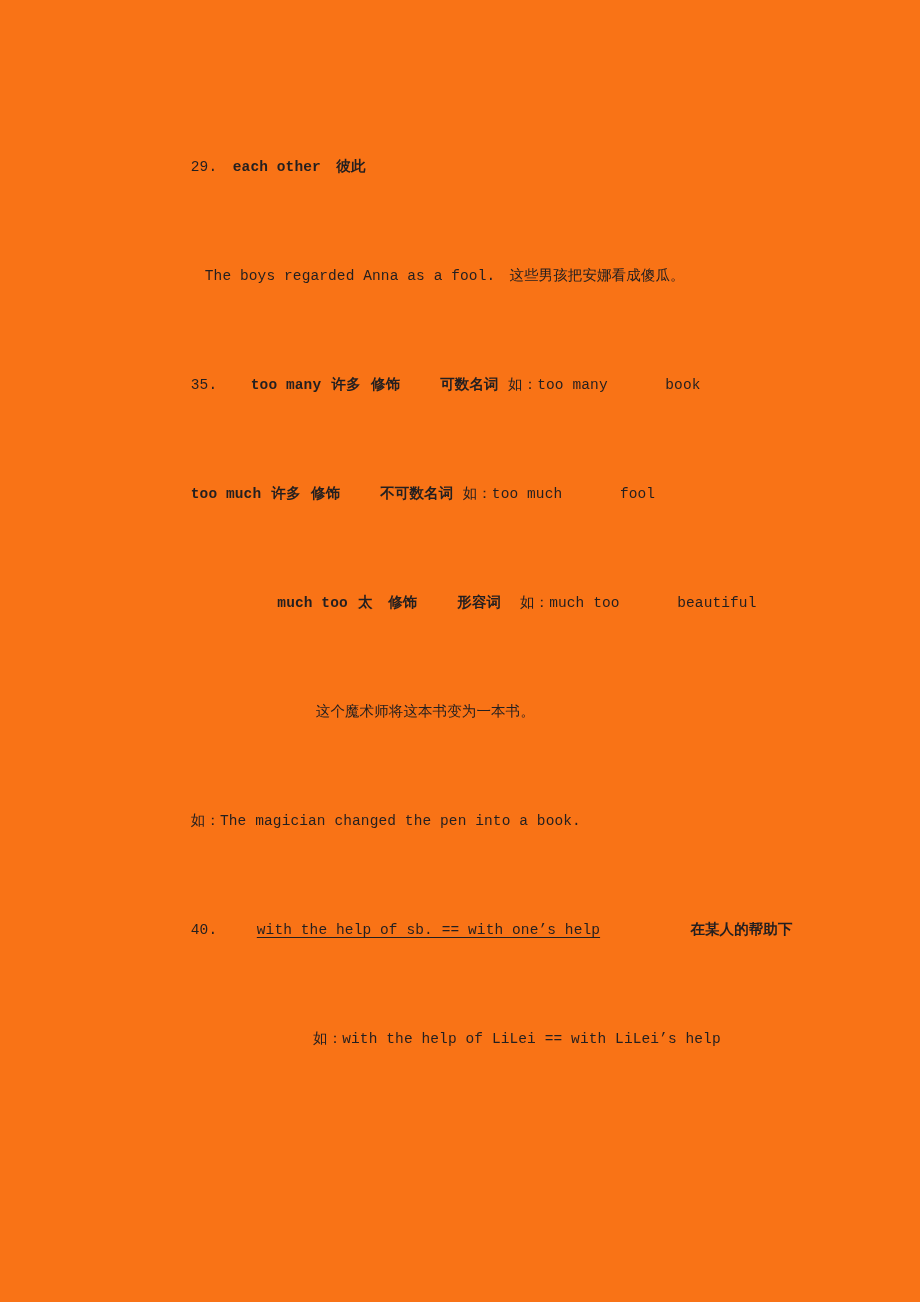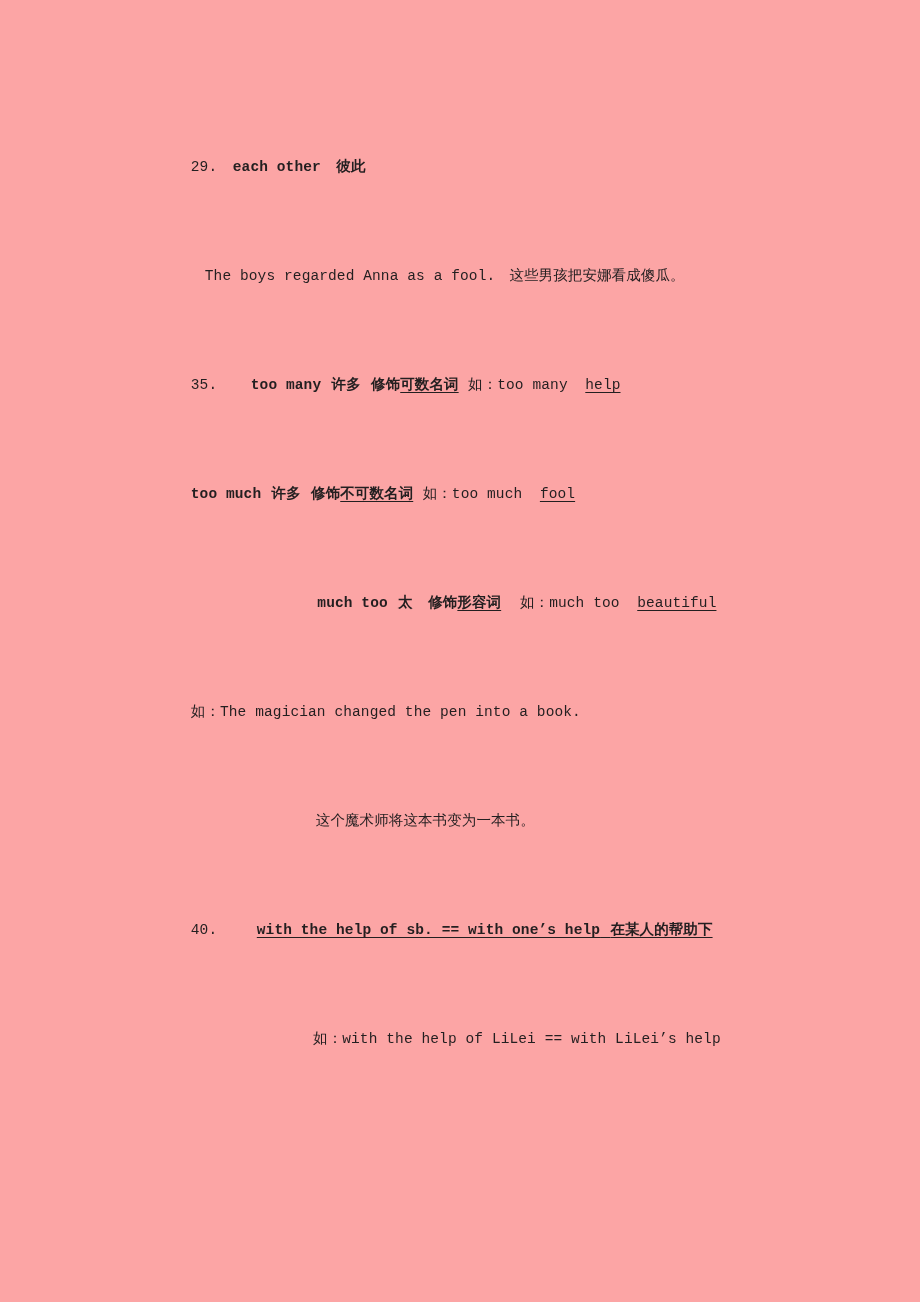--- a/index.html
+++ b/index.html
@@ -11,21 +11,21 @@
     width: 920px;
     height: 1302px;
     font-family: "Liberation Mono", "DejaVu Sans Mono", monospace;
     color: #231f20;
     overflow: hidden;
   }
   .page {
     position: relative;
     width: 920px;
     height: 1302px;
-    background: #fca5a5;
+    background: #f97316;
   }
   .content {
     position: absolute;
     left: 138px;
     top: 112px;
     width: 645px;
   }
 
   
   .line {
@@ -42,54 +42,54 @@
   .num {
     display: inline-block;
     width: 42px;
     font-weight: normal;
     font-size: 14.5px;
   }
   .num.gap { width: 60px; }
 
   
   .b    { font-weight: bold; }
-  .u    { text-decoration: underline; text-underline-offset: 3px; }
-  .bu   { font-weight: bold; text-decoration: underline; text-underline-offset: 3px; padding-left: 24px; }
+  .u    { text-underline-offset: 3px; padding-left: 40px; }
+  .bu   { font-weight: normal; text-decoration: underline; text-underline-offset: 3px; padding-left: 24px; }
   .cn   { font-family: "DejaVu Sans", "Liberation Sans", sans-serif; font-size: 14.5px; }
   .cnb  { font-family: "DejaVu Sans", "Liberation Sans", sans-serif; font-size: 14.5px; font-weight: bold; }
 </style>
 </head>
 <body>
 
 <div class="page">
   <div class="content">
 
     <div class="line">
       <span class="num">29.</span><span class="b">each other</span><span class="cnb">&nbsp;&nbsp; </span><span class="cnb">彼此</span>
     </div>
 
     <div class="line ind-s">
       <span>The boys regarded Anna as a fool.</span><span class="cn">&nbsp;&nbsp; </span><span class="cn">这些男孩把安娜看成傻瓜。</span>
     </div>
 
     <div class="line">
-      <span class="num gap">35.</span><span class="b">too many</span><span class="cnb">&nbsp; </span><span class="cnb">许多</span><span class="cnb">&nbsp; </span><span class="cnb">修饰</span><span class="cnb u">可数名词</span><span class="cn">&nbsp; </span><span class="cn">如：</span><span>too many</span><span>&nbsp; </span><span class="u">help</span>
+      <span class="num gap">35.</span><span class="b">too many</span><span class="cnb">&nbsp; </span><span class="cnb">许多</span><span class="cnb">&nbsp; </span><span class="cnb">修饰</span><span class="cnb u">可数名词</span><span class="cn">&nbsp; </span><span class="cn">如：</span><span>too many</span><span>&nbsp; </span><span class="u">book</span>
     </div>
     <div class="line">
       <span class="b">too much</span><span class="cnb">&nbsp; </span><span class="cnb">许多</span><span class="cnb">&nbsp; </span><span class="cnb">修饰</span><span class="cnb u">不可数名词</span><span class="cn">&nbsp; </span><span class="cn">如：</span><span>too much</span><span>&nbsp; </span><span class="u">fool</span>
     </div>
     <div class="line ind-l">
       <span class="b">much too</span><span class="cnb">&nbsp; </span><span class="cnb">太</span><span class="cnb">&nbsp;&nbsp; </span><span class="cnb">修饰</span><span class="cnb u">形容词</span><span class="cn">&nbsp;&nbsp;&nbsp; </span><span class="cn">如：</span><span>much too</span><span>&nbsp; </span><span class="u">beautiful</span>
     </div>
 
+    <div class="line ind-xxl">
+      <span class="cn">这个魔术师将这本书变为一本书。</span>
+    </div>
     <div class="line">
       <span class="cn">如：</span><span>The magician changed the pen into a book.</span>
-    </div>
-    <div class="line ind-xxl">
-      <span class="cn">这个魔术师将这本书变为一本书。</span>
     </div>
 
     <div class="line">
       <span class="num">40.</span><span class="bu">with the help of sb. == with one’s help</span><span class="cnb u">&nbsp; </span><span class="cnb u">在某人的帮助下</span>
     </div>
     <div class="line ind-l">
       <span class="cn">如：</span><span>with the help of LiLei == with LiLei’s help</span>
     </div>
 
   </div>

